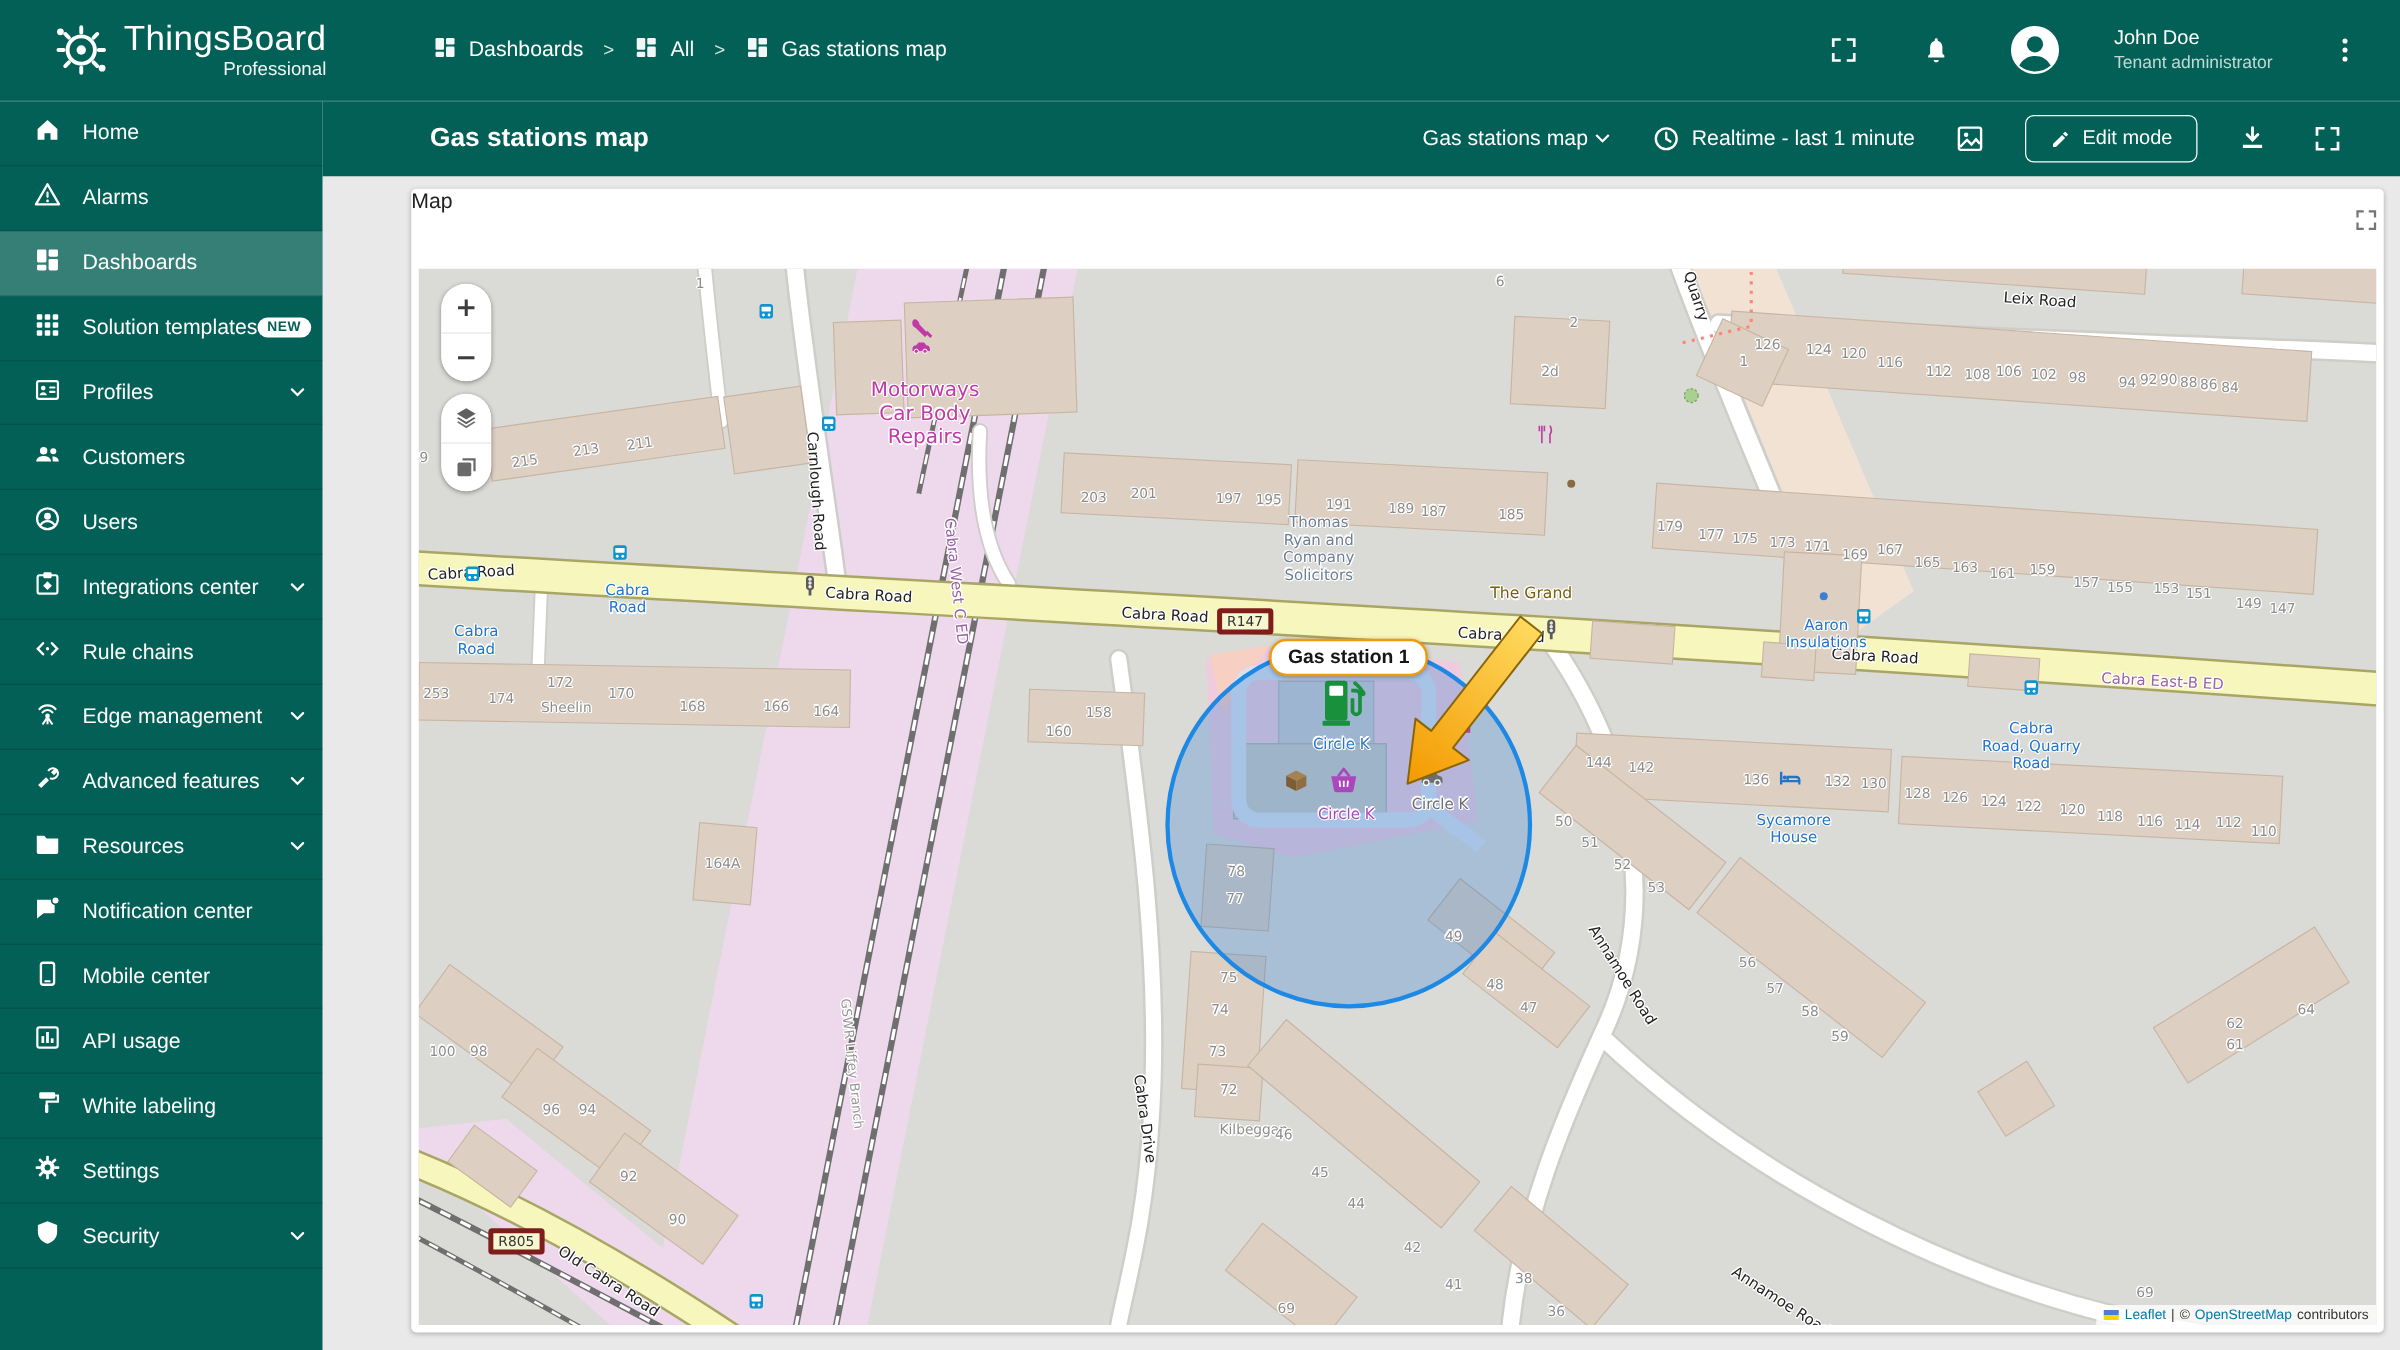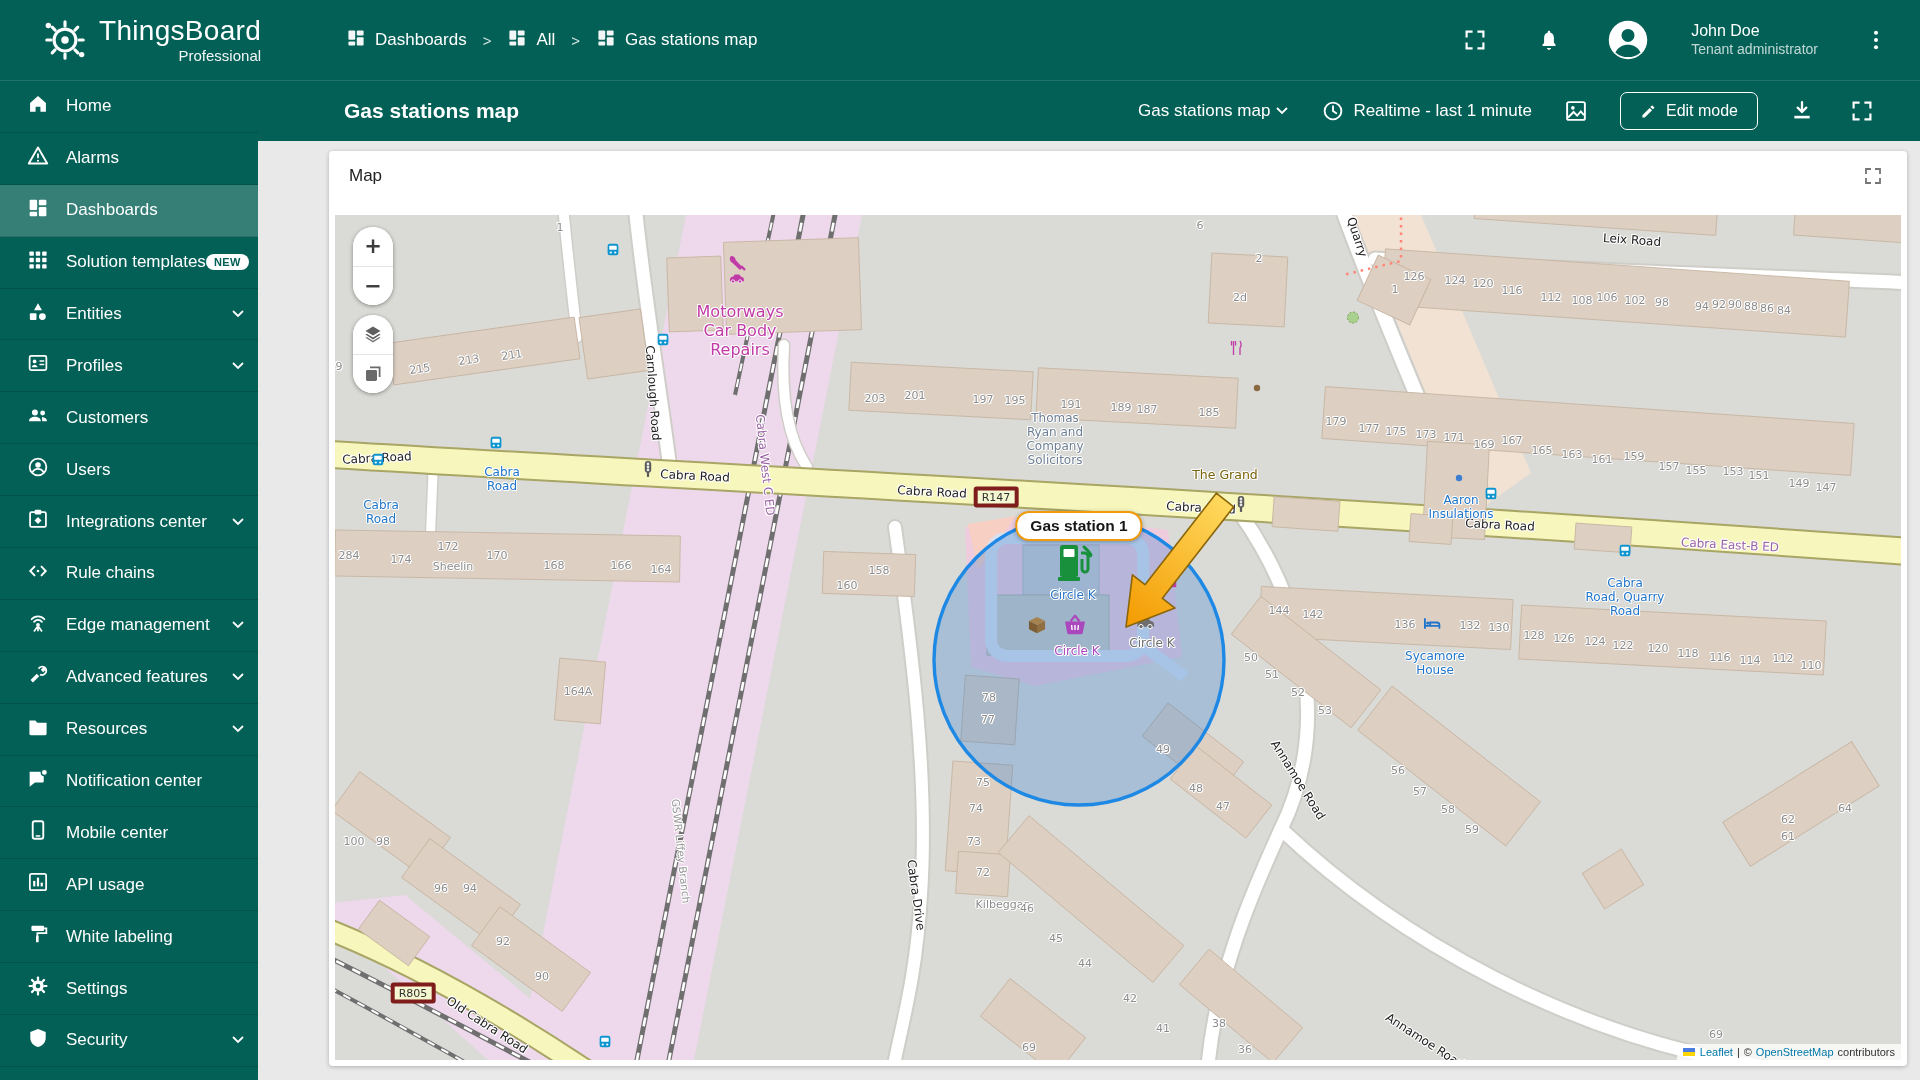--- a/index.html
+++ b/index.html
@@ -47,21 +47,21 @@
   .timewin{display:flex;align-items:center;gap:9px;font-size:17px;cursor:pointer;}
   .timewin svg{width:22px;height:22px;}
   .edit-btn{display:flex;align-items:center;gap:9px;background:none;border:1.4px solid #fff;
             border-radius:7px;color:#fff;font-size:16px;font-weight:500;padding:9px 19px;
             cursor:pointer;font-family:inherit;}
   .edit-btn svg{width:17px;height:17px;}
   
   .content{position:absolute;left:258px;top:141px;right:0;bottom:0;background:#e9e9e9;}
   .card{position:absolute;left:71px;top:10px;right:13px;bottom:14px;background:#fff;
         border-radius:4px;box-shadow:0 1px 4px rgba(0,0,0,0.25);}
-  .card-head{height:50px;display:flex;align-items:center;padding:0 20px;}
+  .card-head{height:50px;display:flex;padding:0 0;}
   .card-title{font-size:17px;color:#212121;}
   .wexp{margin-left:auto;}
   .wexp svg{width:20px;height:20px;}
   
   .map{position:absolute;left:6px;right:6px;top:64px;bottom:6px;background:#dadad6;
        overflow:hidden;cursor:grab;}
   .map > svg.base{position:absolute;inset:0;width:100%;height:100%;z-index:1;}
   #labels,#icons{position:absolute;inset:0;z-index:3;pointer-events:none;}
   #arrowlay{position:absolute;inset:0;width:100%;height:100%;z-index:5;pointer-events:none;}
   .mlbl{position:absolute;font-family:"DejaVu Sans",sans-serif;white-space:pre;text-align:center;
@@ -227,33 +227,20 @@
           <rect x="13.8" y="8" width="4" height="4" rx=".8"></rect>
           <rect x="2.2" y="13.8" width="4" height="4" rx=".8"></rect>
           <rect x="8" y="13.8" width="4" height="4" rx=".8"></rect>
           <rect x="13.8" y="13.8" width="4" height="4" rx=".8"></rect>
         </svg></span>
       <span class="slabel">Solution templates</span>
       <span class="sbadge">NEW</span>
     </div>
     <div class="side-item">
       <span><svg class="sic" viewBox="0 0 20 20" fill="#fff">
-          <path d="M10 2 13.6 8.4H6.4Z"></path>
-          <rect x="2.6" y="11.2" width="6" height="6" rx=".8"></rect>
-          <circle cx="14" cy="14.2" r="3.1"></circle>
-        </svg></span>
-      <span class="slabel">Entities</span>
-      <span class="schev">
-        <svg width="12" height="8" viewBox="0 0 12 8">
-          <path d="M1.5 1.5 6 6l4.5-4.5" fill="none" stroke="#fff" stroke-width="1.8" stroke-linecap="round"></path>
-        </svg>
-      </span>
-    </div>
-    <div class="side-item">
-      <span><svg class="sic" viewBox="0 0 20 20" fill="#fff">
           <rect x="2.4" y="3.6" width="15.2" height="12.8" rx="1.4" fill="none" stroke="#fff" stroke-width="1.6"></rect>
           <circle cx="6.9" cy="8.6" r="1.7"></circle>
           <path d="M4.2 13.9c.4-1.5 1.4-2.3 2.7-2.3s2.3.8 2.7 2.3Z"></path>
           <rect x="11.2" y="7.4" width="4.6" height="1.5" rx=".7"></rect>
           <rect x="11.2" y="10.6" width="4.6" height="1.5" rx=".7"></rect>
         </svg></span>
       <span class="slabel">Profiles</span>
       <span class="schev">
         <svg width="12" height="8" viewBox="0 0 12 8">
           <path d="M1.5 1.5 6 6l4.5-4.5" fill="none" stroke="#fff" stroke-width="1.8" stroke-linecap="round"></path>
@@ -601,21 +588,21 @@
           <span class="mlbl k-hnum" style="left: 668px; top: 690px; transform: translate(-50%, -50%) rotate(0deg);">Kilbeggan</span>
           <span class="mlbl k-hnum" style="left: 118px; top: 352px; transform: translate(-50%, -50%) rotate(0deg);">Sheelin</span>
           <span class="mlbl k-hnum" style="left: 225px; top: 13px; transform: translate(-50%, -50%) rotate(0deg);">1</span>
           <span class="mlbl k-hnum" style="left: 865px; top: 11px; transform: translate(-50%, -50%) rotate(0deg);">6</span>
           <span class="mlbl k-hnum" style="left: 924px; top: 44px; transform: translate(-50%, -50%) rotate(0deg);">2</span>
           <span class="mlbl k-hnum" style="left: 905px; top: 83px; transform: translate(-50%, -50%) rotate(0deg);">2d</span>
           <span class="mlbl k-hnum" style="left: 4px; top: 152px; transform: translate(-50%, -50%) rotate(0deg);">9</span>
           <span class="mlbl k-hnum" style="left: 85px; top: 155px; transform: translate(-50%, -50%) rotate(-8deg);">215</span>
           <span class="mlbl k-hnum" style="left: 134px; top: 146px; transform: translate(-50%, -50%) rotate(-8deg);">213</span>
           <span class="mlbl k-hnum" style="left: 177px; top: 141px; transform: translate(-50%, -50%) rotate(-8deg);">211</span>
-          <span class="mlbl k-hnum" style="left: 14px; top: 341px; transform: translate(-50%, -50%) rotate(0deg);">284</span>
+          <span class="mlbl k-hnum" style="left: 14px; top: 341px; transform: translate(-50%, -50%) rotate(0deg);">253</span>
           <span class="mlbl k-hnum" style="left: 66px; top: 345px; transform: translate(-50%, -50%) rotate(0deg);">174</span>
           <span class="mlbl k-hnum" style="left: 113px; top: 332px; transform: translate(-50%, -50%) rotate(0deg);">172</span>
           <span class="mlbl k-hnum" style="left: 162px; top: 341px; transform: translate(-50%, -50%) rotate(0deg);">170</span>
           <span class="mlbl k-hnum" style="left: 219px; top: 351px; transform: translate(-50%, -50%) rotate(0deg);">168</span>
           <span class="mlbl k-hnum" style="left: 286px; top: 351px; transform: translate(-50%, -50%) rotate(0deg);">166</span>
           <span class="mlbl k-hnum" style="left: 326px; top: 355px; transform: translate(-50%, -50%) rotate(0deg);">164</span>
           <span class="mlbl k-hnum" style="left: 243px; top: 477px; transform: translate(-50%, -50%) rotate(0deg);">164A</span>
           <span class="mlbl k-hnum" style="left: 512px; top: 371px; transform: translate(-50%, -50%) rotate(0deg);">160</span>
           <span class="mlbl k-hnum" style="left: 544px; top: 356px; transform: translate(-50%, -50%) rotate(0deg);">158</span>
           <span class="mlbl k-hnum" style="left: 19px; top: 627px; transform: translate(-50%, -50%) rotate(0deg);">100</span>

